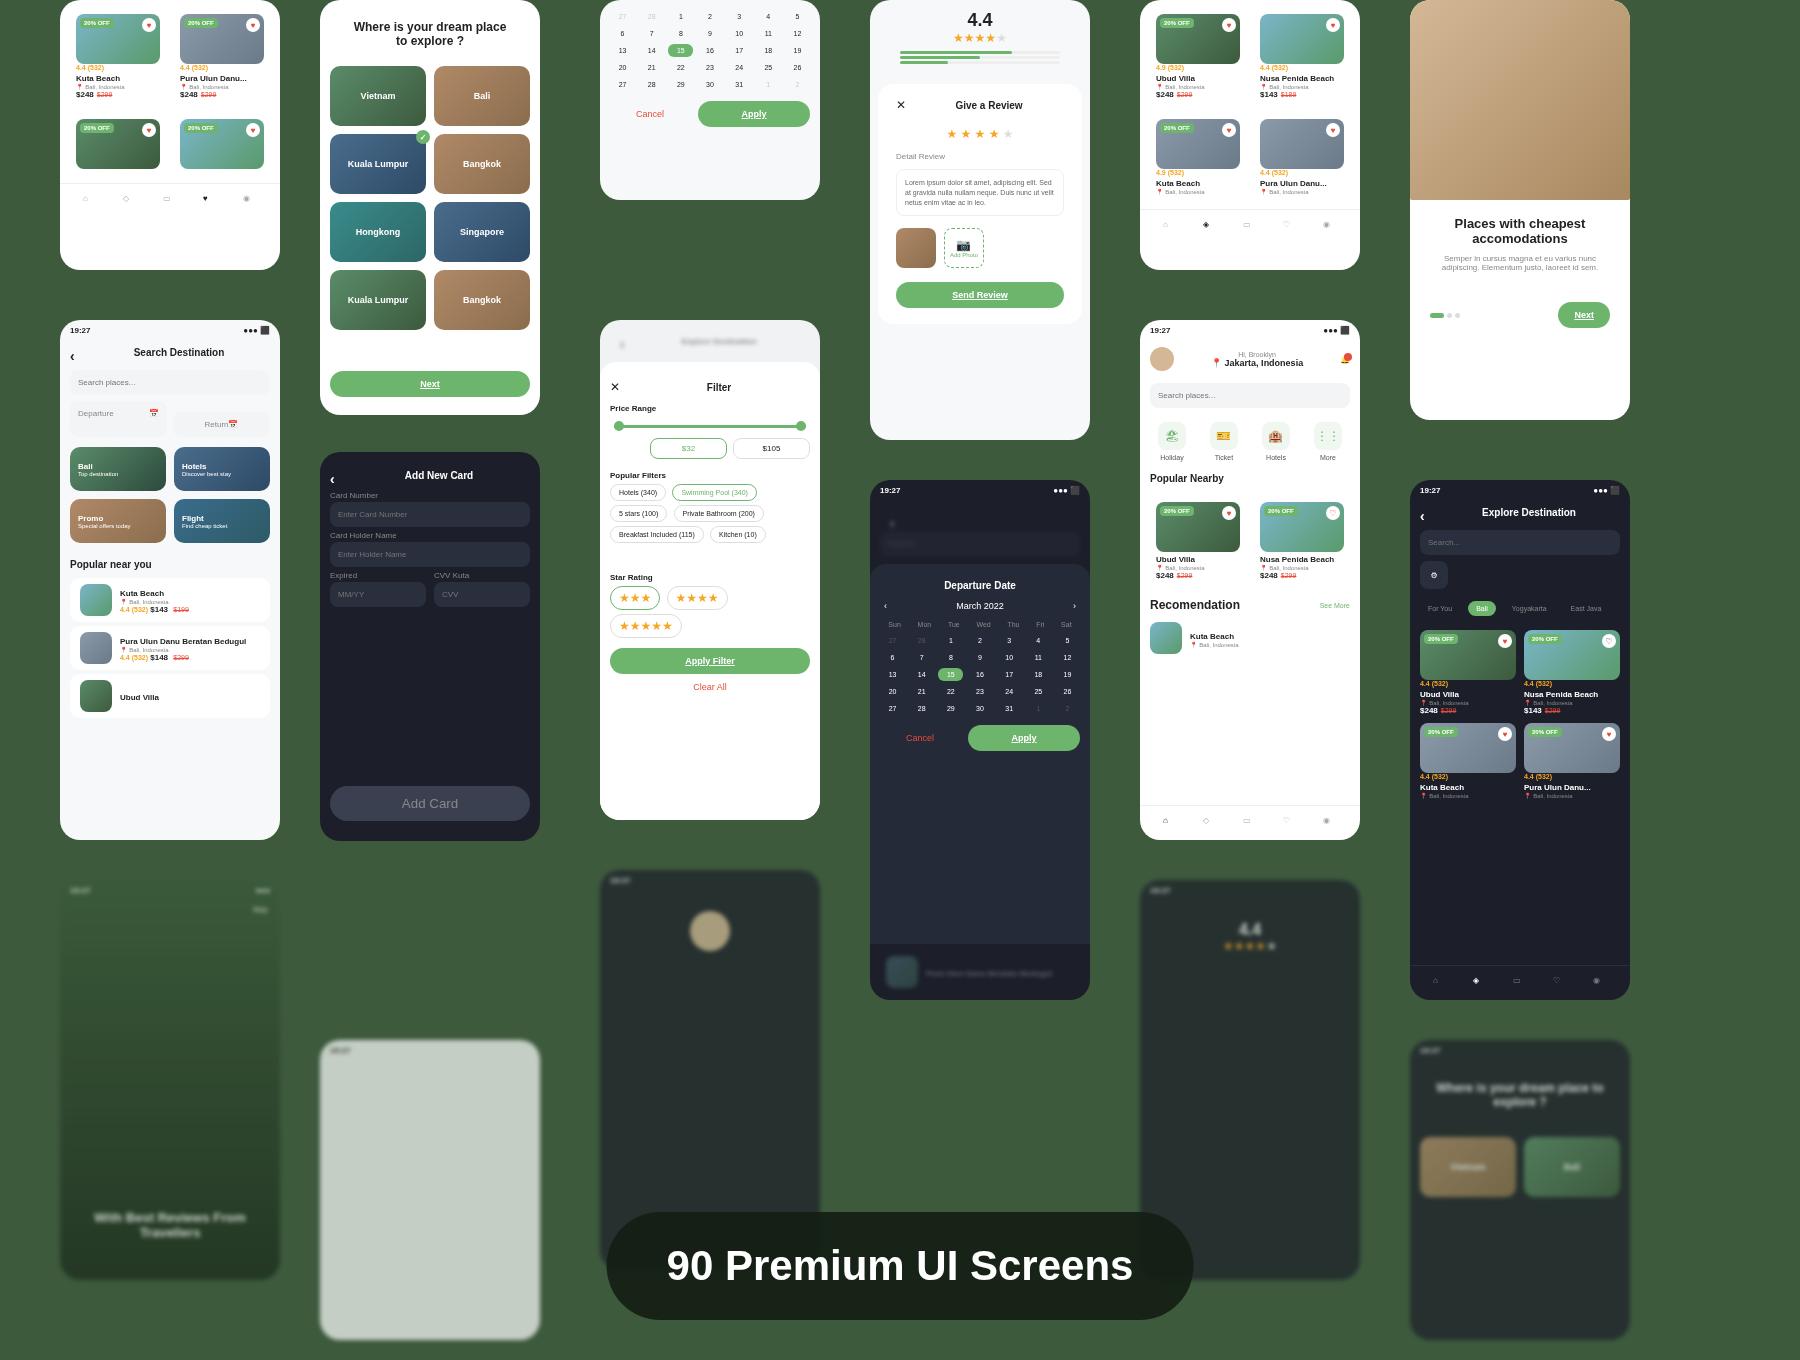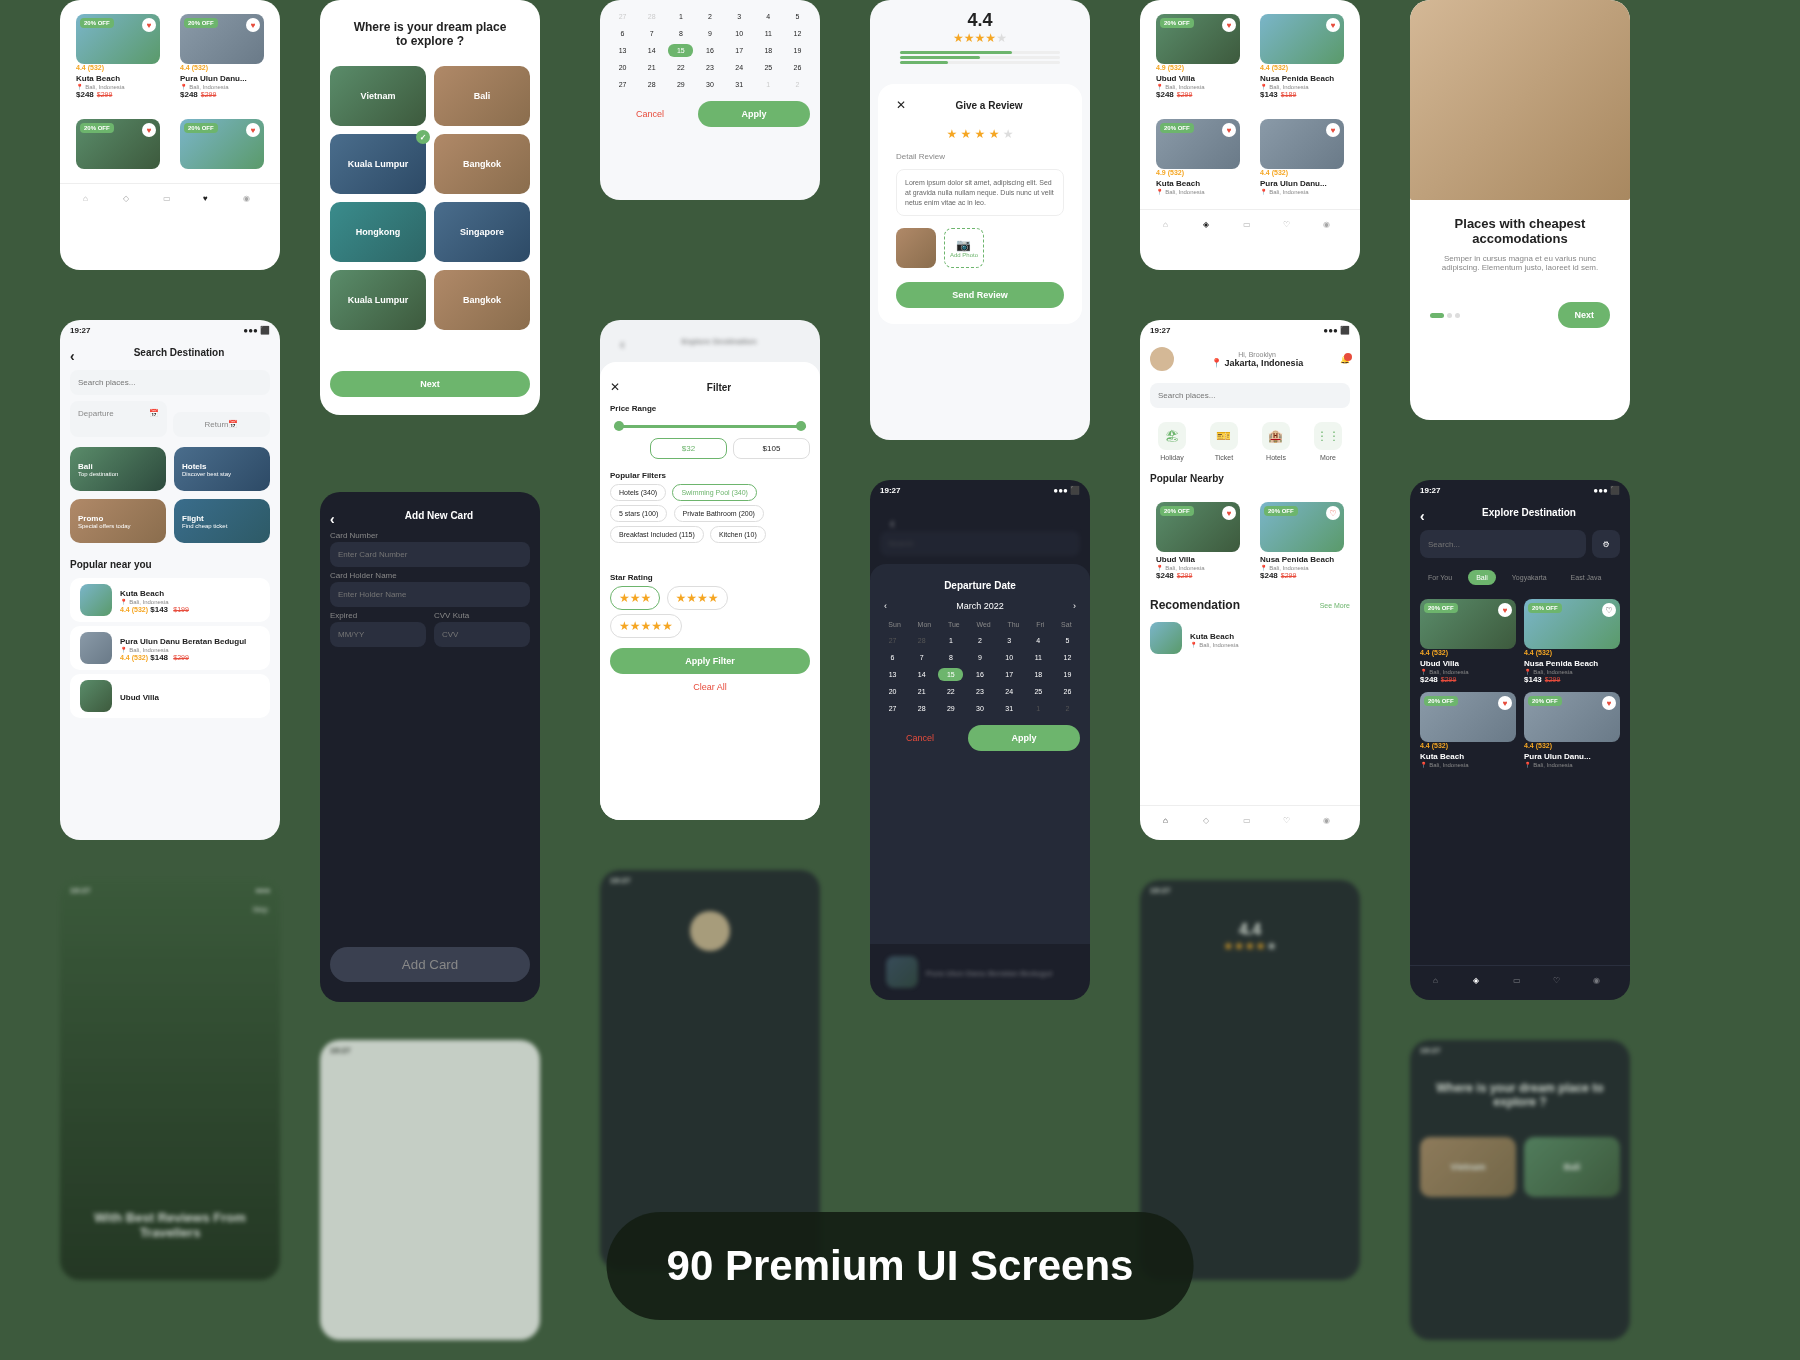--- a/index.html
+++ b/index.html
@@ -35,21 +35,21 @@
 .place-img { height:50px; border-radius:8px; background:linear-gradient(135deg,#5a8c6a,#3d5a3d); position:relative; }
 .place-img.beach { background:linear-gradient(135deg,#7ab5c9,#5a9a6a); }
 .place-img.temple { background:linear-gradient(135deg,#8a9aa8,#6a7a88); }
 .fav-icon { position:absolute; top:4px; right:4px; width:14px; height:14px; background:#fff; border-radius:50%; display:flex; align-items:center; justify-content:center; font-size:8px; color:#e74c3c; }
 .badge { position:absolute; top:4px; left:4px; background:#6db56d; color:#fff; font-size:6px; padding:2px 4px; border-radius:4px; font-weight:600; }
 .rating { color:#f5a623; font-size:7px; font-weight:600; }
 .place-name { font-size:8px; font-weight:700; margin-top:3px; }
 .place-loc { font-size:6px; color:#888; }
 .price { font-size:8px; font-weight:700; }
 .price-old { font-size:7px; color:#e74c3c; text-decoration:line-through; margin-left:3px; }
-.btn-primary { background:#6db56d; color:#fff; border:none; border-radius:20px; padding:8px 16px; font-size:9px; font-weight:600; cursor:pointer; }
+.btn-primary { background:#6db56d; color:#fff; border:none; border-radius:20px; padding:8px 16px; font-size:9px; font-weight:600; cursor:pointer;text-decoration:underline; }
 .btn-full { width:calc(100% - 20px); margin:8px 10px; display:block; text-align:center; }
 .btn-text { background:none; border:none; color:#e74c3c; font-size:9px; font-weight:500; }
 .nav-bar { display:flex; justify-content:space-around; padding:10px; border-top:1px solid #eee; }
 .nav-icon { width:14px; height:14px; opacity:0.4; }
 .nav-icon.active { opacity:1; }
 .input-field { background:#f2f4f6; border:none; border-radius:8px; padding:8px; font-size:8px; width:100%; color:#888; }
 .phone.dark .input-field { background:#2a2f3e; color:#aaa; }
 .calendar { padding:10px; }
 .cal-head { display:flex; justify-content:space-around; font-size:7px; color:#888; margin-bottom:6px; }
 .cal-grid { display:grid; grid-template-columns:repeat(7,1fr); gap:4px; }
@@ -373,21 +373,21 @@
       </div>
   </div>
   <div class="list-row" style="background:#fff;border-radius:10px;margin:4px 10px;">
     <div class="list-img" style="background:linear-gradient(135deg,#5a8c6a,#3d5a3d);"></div>
     <div class="list-body">
         <div class="place-name">Ubud Villa</div>
       </div>
   </div>
 </div>
 
-<div class="phone dark" style="left:320px; top:492px; width:220px; height:510px;">
+<div class="phone dark" style="left:320px; top:452px; width:220px; height:389px;">
   <div class="status-bar" style="opacity:0;">
       <span></span>
     </div>
   <div class="header-row">
       <span class="back-icon" style="color:#fff;"></span>
       <div style="flex:1;text-align:center;font-weight:700;font-size:10px;">Add New Card</div>
     </div>
   <div class="label-sm">Card Number</div>
   <div style="padding:0 10px;"><input class="input-field" placeholder="Enter Card Number" style=""></div>
   <div class="label-sm">Card Holder Name</div>
@@ -599,21 +599,21 @@
 
 <div class="phone dark" style="left:1410px; top:480px; width:220px; height:520px;">
   <div class="status-bar">
       <span>19:27</span>
       <span>●●● ⬛</span>
     </div>
   <div class="header-row">
       <span class="back-icon"></span>
       <div style="flex:1;text-align:center;font-weight:700;font-size:10px;">Explore Destination</div>
     </div>
-  <div style="padding:6px 10px;display:flex;gap:6px;">
+  <div style="padding:6px 10px;display:flex;gap:6px;flex-direction:column;">
       <input class="input-field" style="flex: 1 1 0%;" placeholder="Search...">
       <span style="width:28px;height:28px;background:#2a2f3e;border-radius:8px;display:flex;align-items:center;justify-content:center;">⚙</span>
     </div>
   <div class="tab-row">
     <span class="tab">For You</span>
     <span class="tab active">Bali</span>
     <span class="tab">Yogyakarta</span>
     <span class="tab">East Java</span>
   </div>
   <div class="card-grid">

